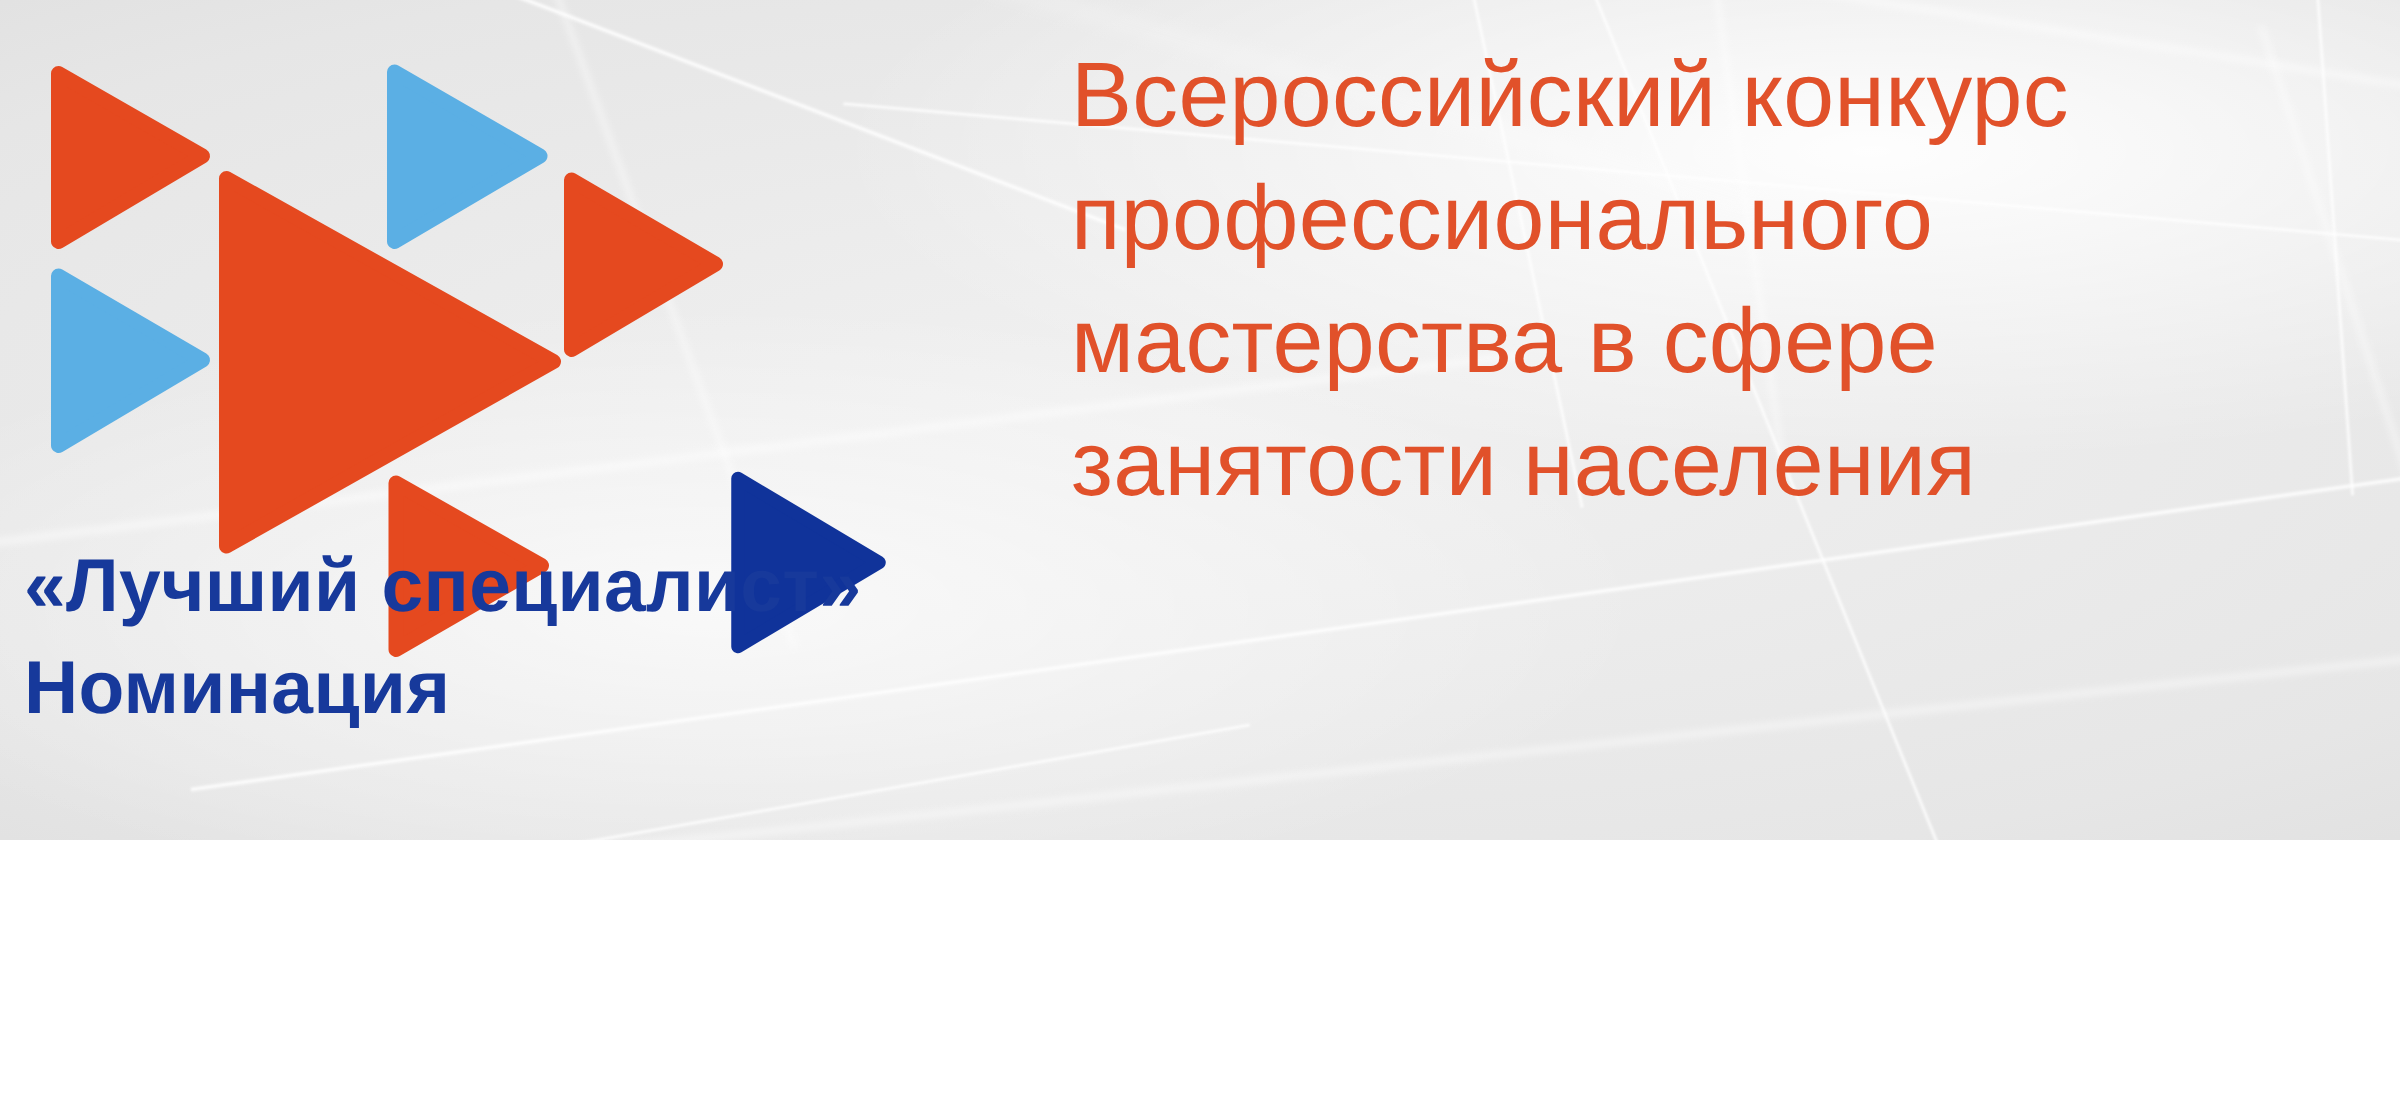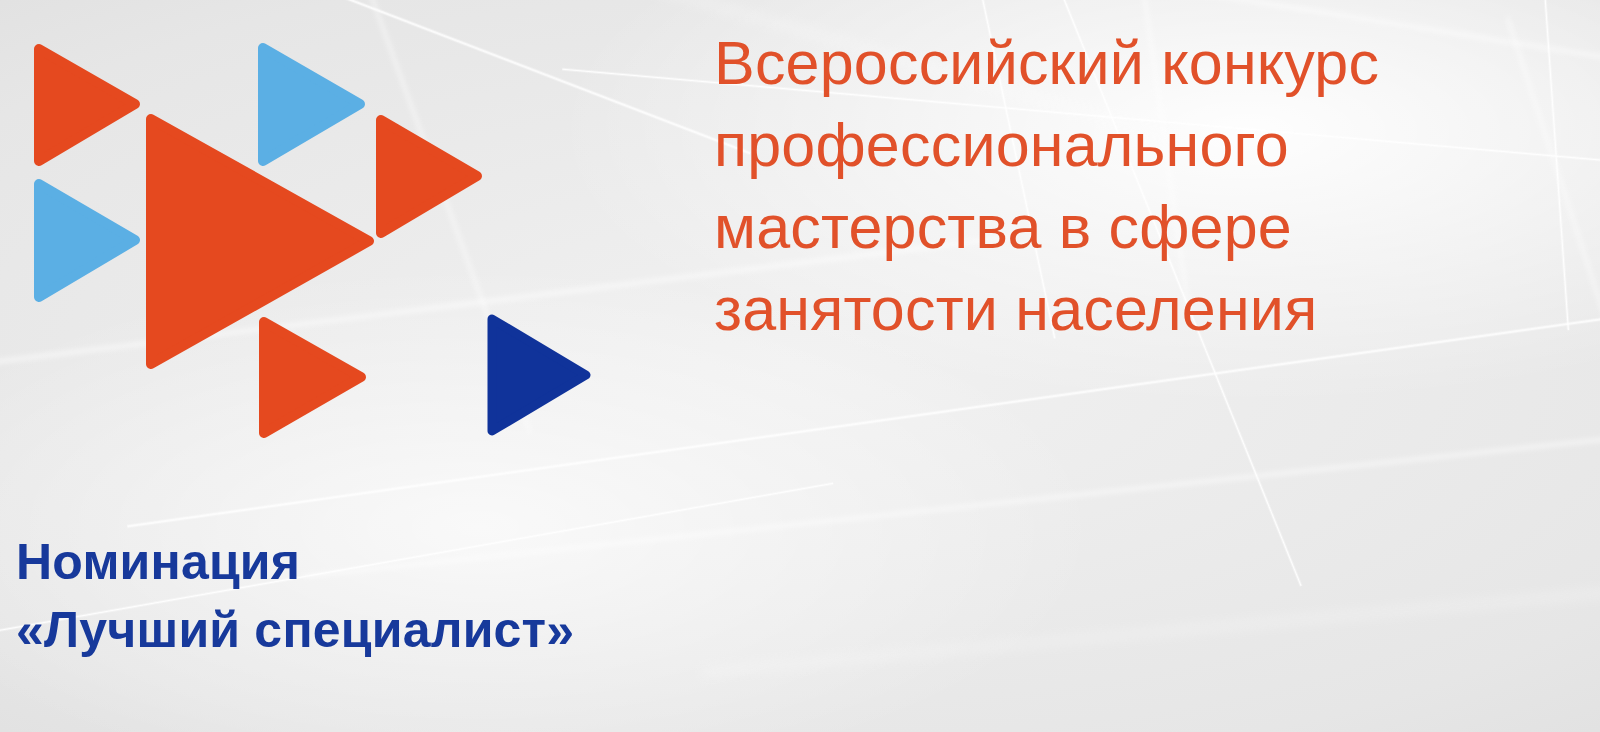--- a/index.html
+++ b/index.html
@@ -4,21 +4,21 @@
 <title>Banner</title>
 <style>
   html, body {
     margin: 0;
     padding: 0;
     background: #ffffff;
   }
   #banner {
     position: relative;
     width: 1600px;
-    height: 732px;
+    height: 560px;
     overflow: hidden;
     background: #eaeaea;
     font-family: "Liberation Sans", "DejaVu Sans", sans-serif;
   }
 
   
   .bg-base {
     position: absolute;
     inset: 0;
     background:
@@ -129,17 +129,17 @@
       <path fill="#10339A" stroke="#10339A" stroke-width="9" stroke-linejoin="round" d="M 492 319 L 586 375 L 492 431 Z"></path>
     </svg>
   </div>
 
   <div class="title-block">Всероссийский конкурс
 профессионального
 мастерства в сфере
 занятости населения</div>
 
   <div class="nomination-block">
+    <span class="nomination-line">«Лучший специалист»</span>
     <span class="nomination-line">Номинация</span>
-    <span class="nomination-line">«Лучший специалист»</span>
   </div>
 
 </div>
 
 </body></html>

